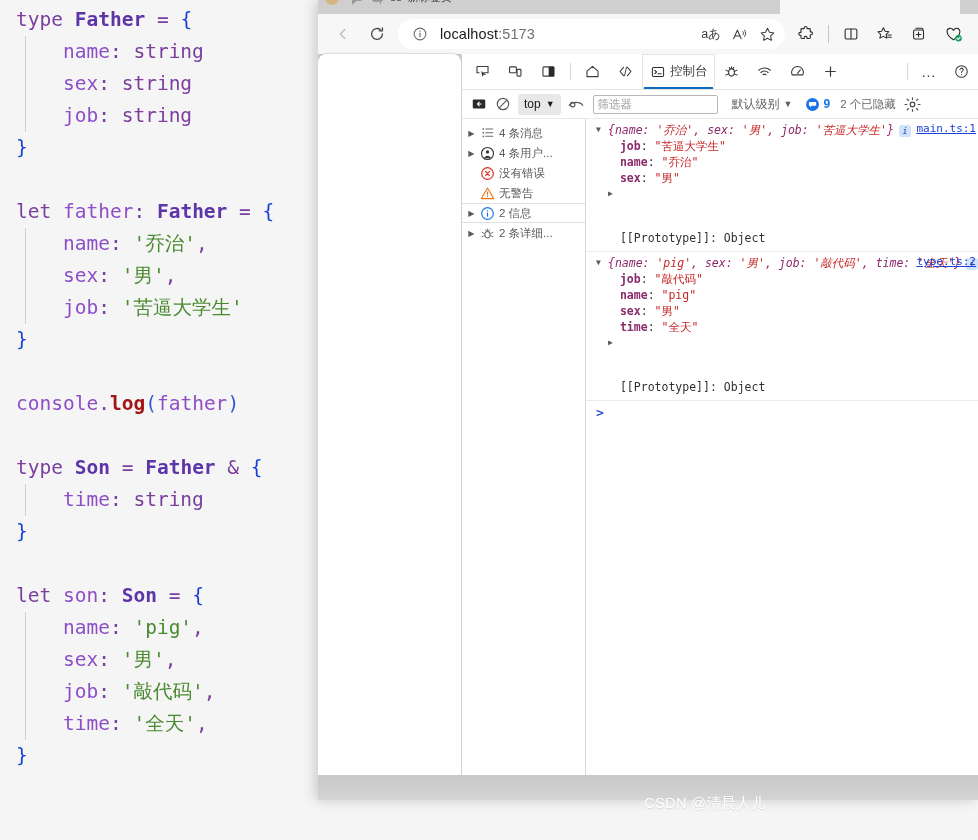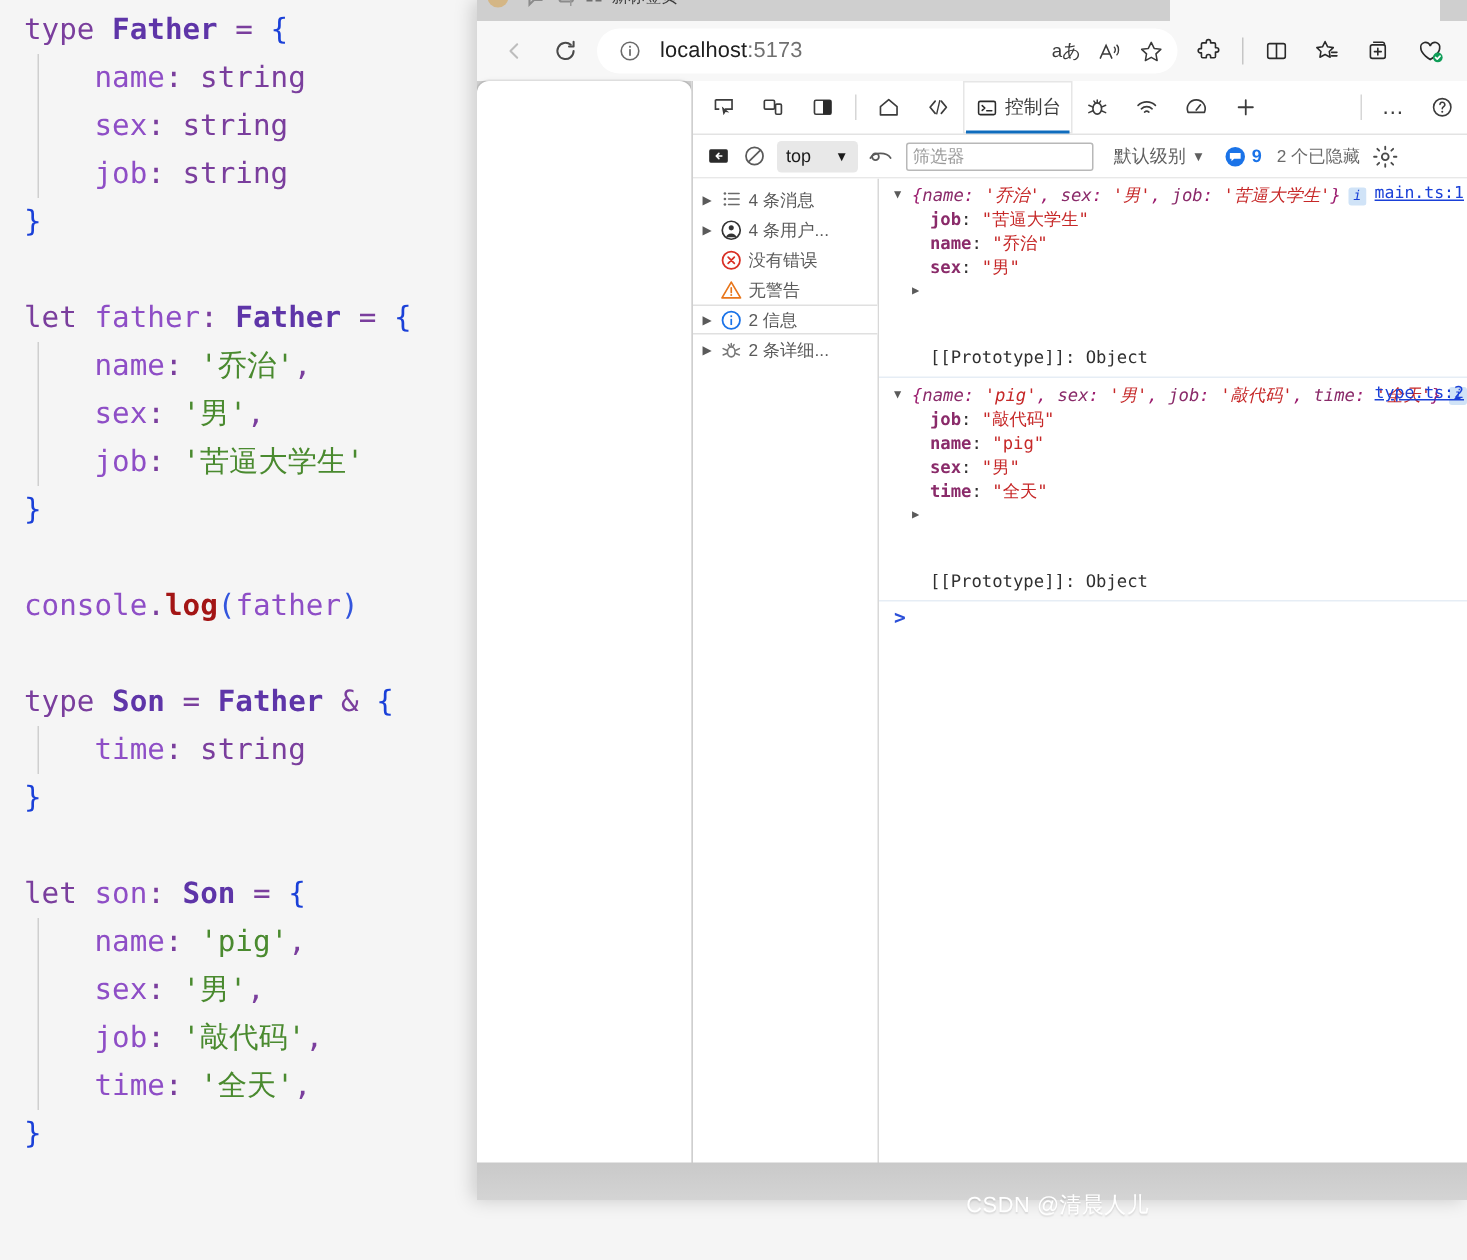--- a/index.html
+++ b/index.html
@@ -127,21 +127,21 @@
 
   .dt-toolbar {
     height: 29px; display: flex; align-items: center; gap: 2px;
     padding: 0 6px; border-bottom: 1px solid #e8e8e8; background: #fff;
   }
   .tb-btn {
     width: 22px; height: 21px; display: flex; align-items: center;
     justify-content: center; color: #5a5a5a; border-radius: 3px; flex: none;
   }
   .ctx-select {
-    display: flex; align-items: center; gap: 16px; height: 21px;
+    display: flex; align-items: center; gap: 5px; height: 21px;
     padding: 0 6px; background: #e8e8e8; border-radius: 3px;
     font-size: 12px; color: #1a1a1a; margin: 0 2px; flex: none;
   }
   .filter-input {
     width: 125px; height: 19px; border: 1px solid #b8b8b8;
     border-radius: 2px; font-size: 11.5px; color: #9a9a9a;
     padding: 0 4px; display: flex; align-items: center;
     background: #fff; margin-left: 4px; flex: none; font-family: Liberation Serif, serif;
   }
   .level-select {

